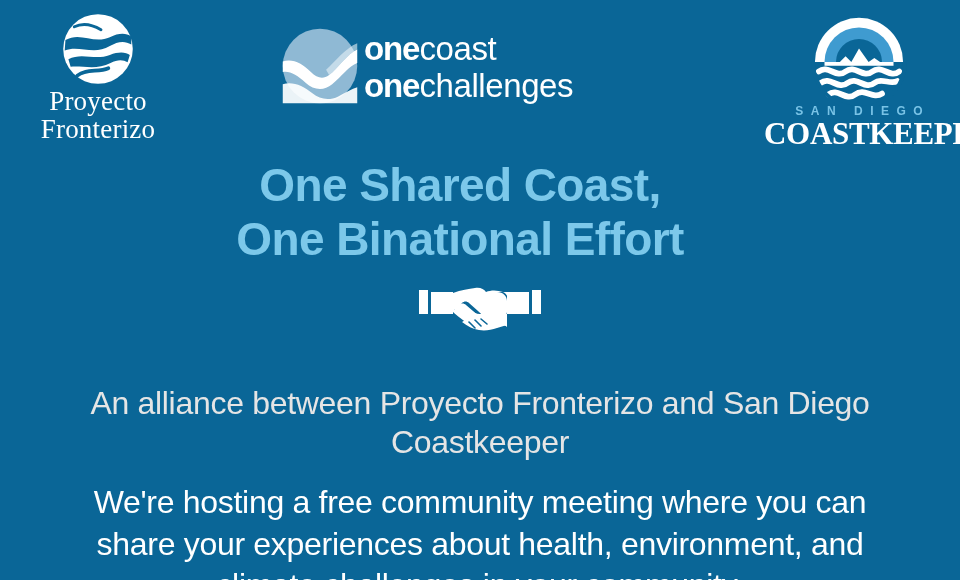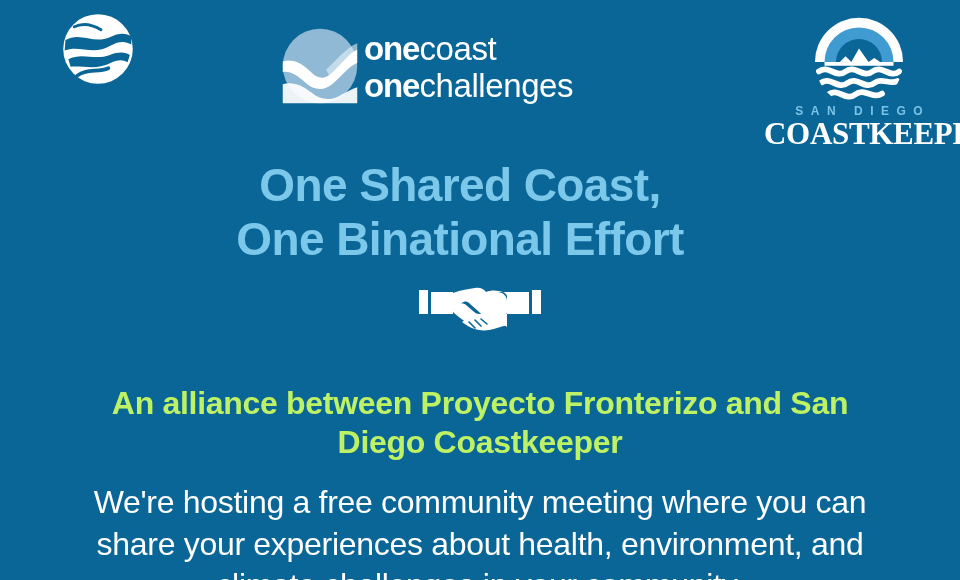--- a/index.html
+++ b/index.html
@@ -151,23 +151,23 @@
     display: inline-block;
   }
 
   
   .body-1 {
     position: absolute;
     top: 352px;
     left: 80px;
     width: 800px;
     text-align: center;
-    color: #bef264;
+    color: #e5e5e5;
     font-size: 32px;
-    font-weight: bold;
+    font-weight: normal;
     line-height: 1.22;
     letter-spacing: -0.3px;
   }
   .body-2 {
     position: absolute;
     top: 450px;
     left: 80px;
     width: 800px;
     text-align: center;
     color: #ffffff;
@@ -185,20 +185,22 @@
   <div class="logo-row">
 
     <div class="pf-logo">
       <svg class="pf-mark" viewBox="0 0 100 100">
         <circle cx="50" cy="50" r="47" fill="#ffffff"></circle>
         <path d="M6 38 C26 26 44 44 66 34 C78 28 88 28 95 33 L95 44 C86 38 76 40 66 46 C44 59 24 44 5 52 Z" fill="#0a6697"></path>
         <path d="M10 64 C28 54 46 66 66 58 C78 53 88 54 93 58 L90 68 C84 64 76 64 67 69 C48 79 28 72 13 74 Z" fill="#0a6697"></path>
         <path d="M22 86 C34 76 50 82 64 76" stroke="#0a6697" stroke-width="5" fill="none" stroke-linecap="round"></path>
         <path d="M18 20 C30 14 44 18 54 24" stroke="#0a6697" stroke-width="4" fill="none" stroke-linecap="round"></path>
       </svg>
+      <div class="pf-name">Proyecto
+Fronterizo</div>
     </div>
 
     <div class="occ-logo">
       <svg class="occ-mark" viewBox="0 0 100 100">
         <circle cx="50" cy="50" r="49" fill="#8fb9d4"></circle>
         <path d="M1 44 C14 40 26 46 38 58 C46 66 54 68 62 62 C74 53 86 34 99 28 L99 46 C88 50 78 64 66 74 C55 83 42 82 31 72 C20 62 10 56 1 58 Z" fill="#ffffff"></path>
         <path d="M1 74 C14 70 28 76 40 86 C50 94 62 96 74 90 C84 85 92 80 99 78 L99 99 L1 99 Z" fill="#ffffff" opacity="0.92"></path>
         <path d="M62 62 C74 53 86 34 99 28 L99 20 C84 26 70 44 58 55 Z" fill="#e8f1f7" opacity="0.6"></path>
       </svg>
       <div class="occ-words">

